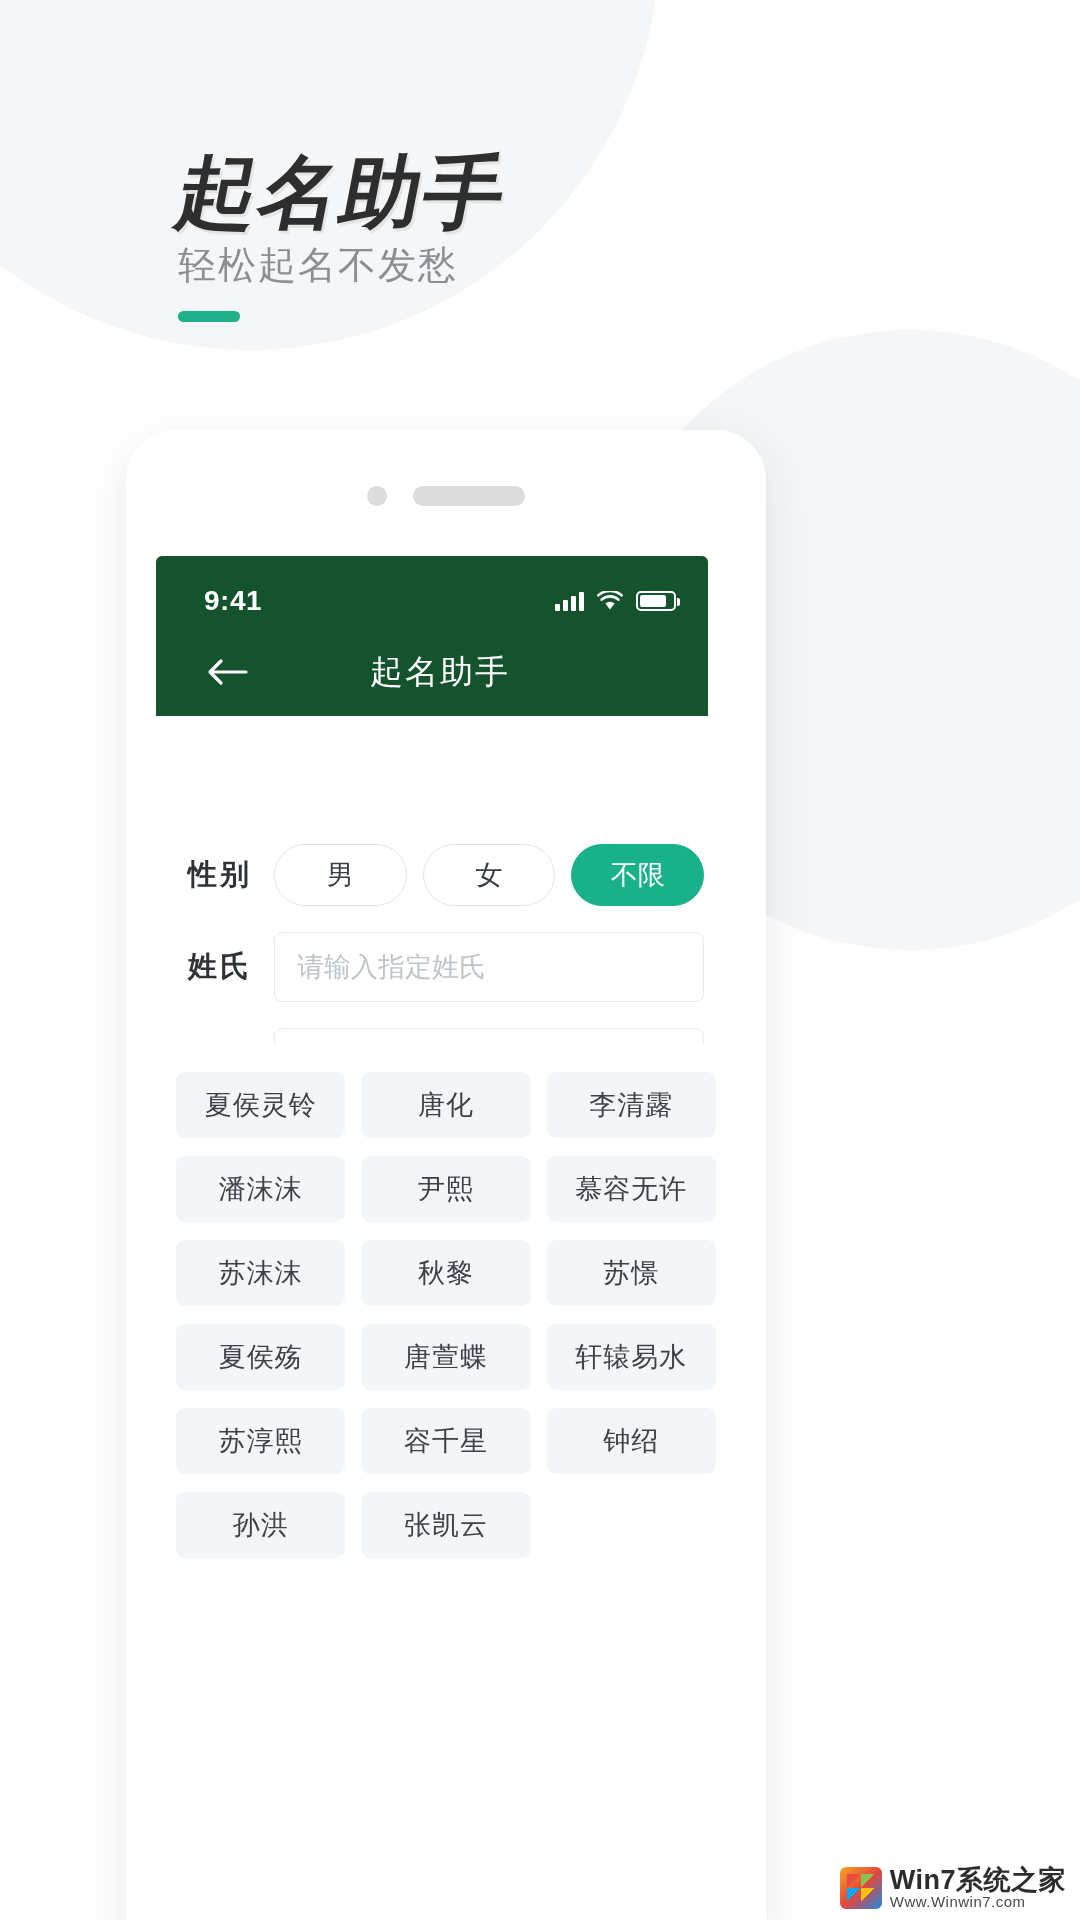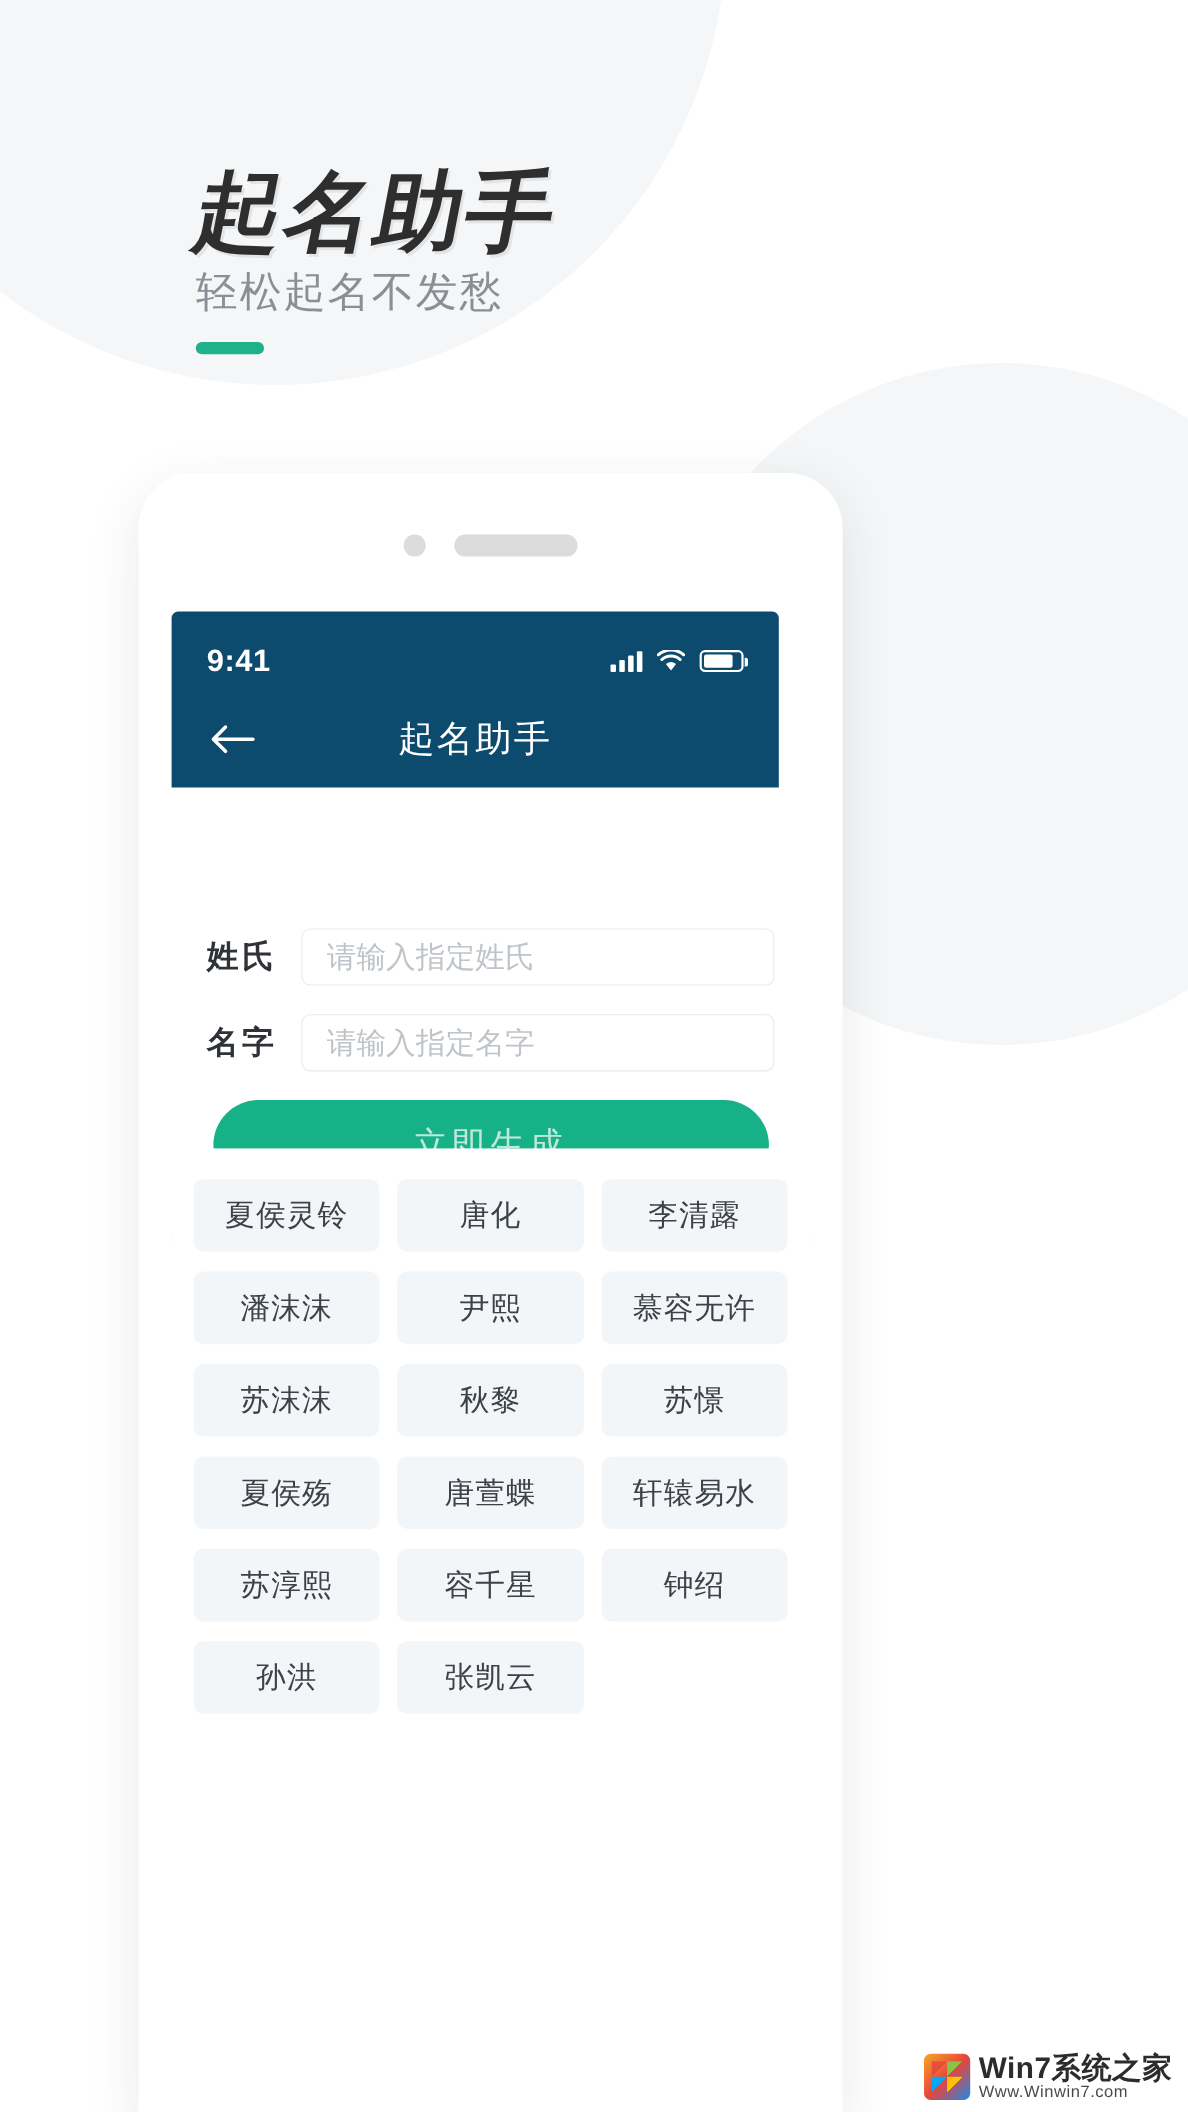--- a/index.html
+++ b/index.html
@@ -57,23 +57,23 @@
     position:absolute; left:0; top:56px; width:640px;
     display:flex; align-items:center; justify-content:center; gap:26px;
   }
   .cam-dot{ width:20px; height:20px; border-radius:50%; background:#dcdcdc; }
   .speaker{ width:112px; height:20px; border-radius:10px; background:#dcdcdc; }
 
   
   .app-header{
     position:absolute; left:30px; top:126px;
     width:552px;
-    background:#0c4a6e;
+    background:#14532d;
     border-radius:6px 6px 0 0;
-    padding:18px 0 0 0;
+    padding:18px 0 0 16px;
   }
   .status-bar{
     height:54px; display:flex; align-items:center;
     justify-content:space-between; padding:0 32px;
     color:#ffffff;
   }
   .status-time{ font-size:28px; font-weight:700; letter-spacing:0.5px; }
   .status-icons{ display:flex; align-items:center; gap:13px; }
   .sig{ display:flex; align-items:flex-end; gap:3px; height:20px; }
   .sig i{ width:5px; background:#fff; border-radius:1px; display:block; }
@@ -120,21 +120,21 @@
   .seg{
     flex:1; height:62px; border-radius:31px;
     border:1.5px solid #e3e6e9; background:#fff;
     display:flex; align-items:center; justify-content:center;
     font-size:27px; color:#3a3f45; cursor:pointer;
   }
   .seg.active{
     background:#19b189; border-color:#19b189; color:#ffffff;
   }
   .text-input{
-    flex:1; height:52px; border-radius:8px;
+    flex:1; height:70px; border-radius:8px;
     border:1.5px solid #e8eaed; background:#ffffff;
     padding:0 22px; font-size:27px; color:#3a3f45;
     font-family:"Liberation Sans","DejaVu Sans",sans-serif;
     outline:none;
   }
   .text-input::placeholder{ color:#bfc4c9; }
   .gen-btn{
     display:block; width:505px; height:82px; margin:14px auto 0 auto;
     background:#17b187; border:none; border-radius:41px;
     color:#bfe8db; font-size:31px; letter-spacing:4px;
@@ -230,20 +230,28 @@
         <svg width="44" height="30" viewBox="0 0 44 30">
           <path d="M41 15 H5 M16 4 L5 15 L16 26" stroke="#fff" stroke-width="3.2" fill="none" stroke-linecap="round" stroke-linejoin="round"></path>
         </svg>
       </div>
       <div class="nav-title">起名助手</div>
     </div>
   </div>
 
   <div class="form">
 
+    <div class="form-row">
+      <div class="form-label">性别</div>
+      <div class="seg-group">
+        <div class="seg">男</div>
+        <div class="seg">女</div>
+        <div class="seg active">不限</div>
+      </div>
+    </div>
 
     <div class="form-row">
       <div class="form-label">姓氏</div>
       <input class="text-input" type="text" placeholder="请输入指定姓氏" style="">
     </div>
 
     <div class="form-row">
       <div class="form-label">名字</div>
       <input class="text-input" type="text" placeholder="请输入指定名字" style="">
     </div>

